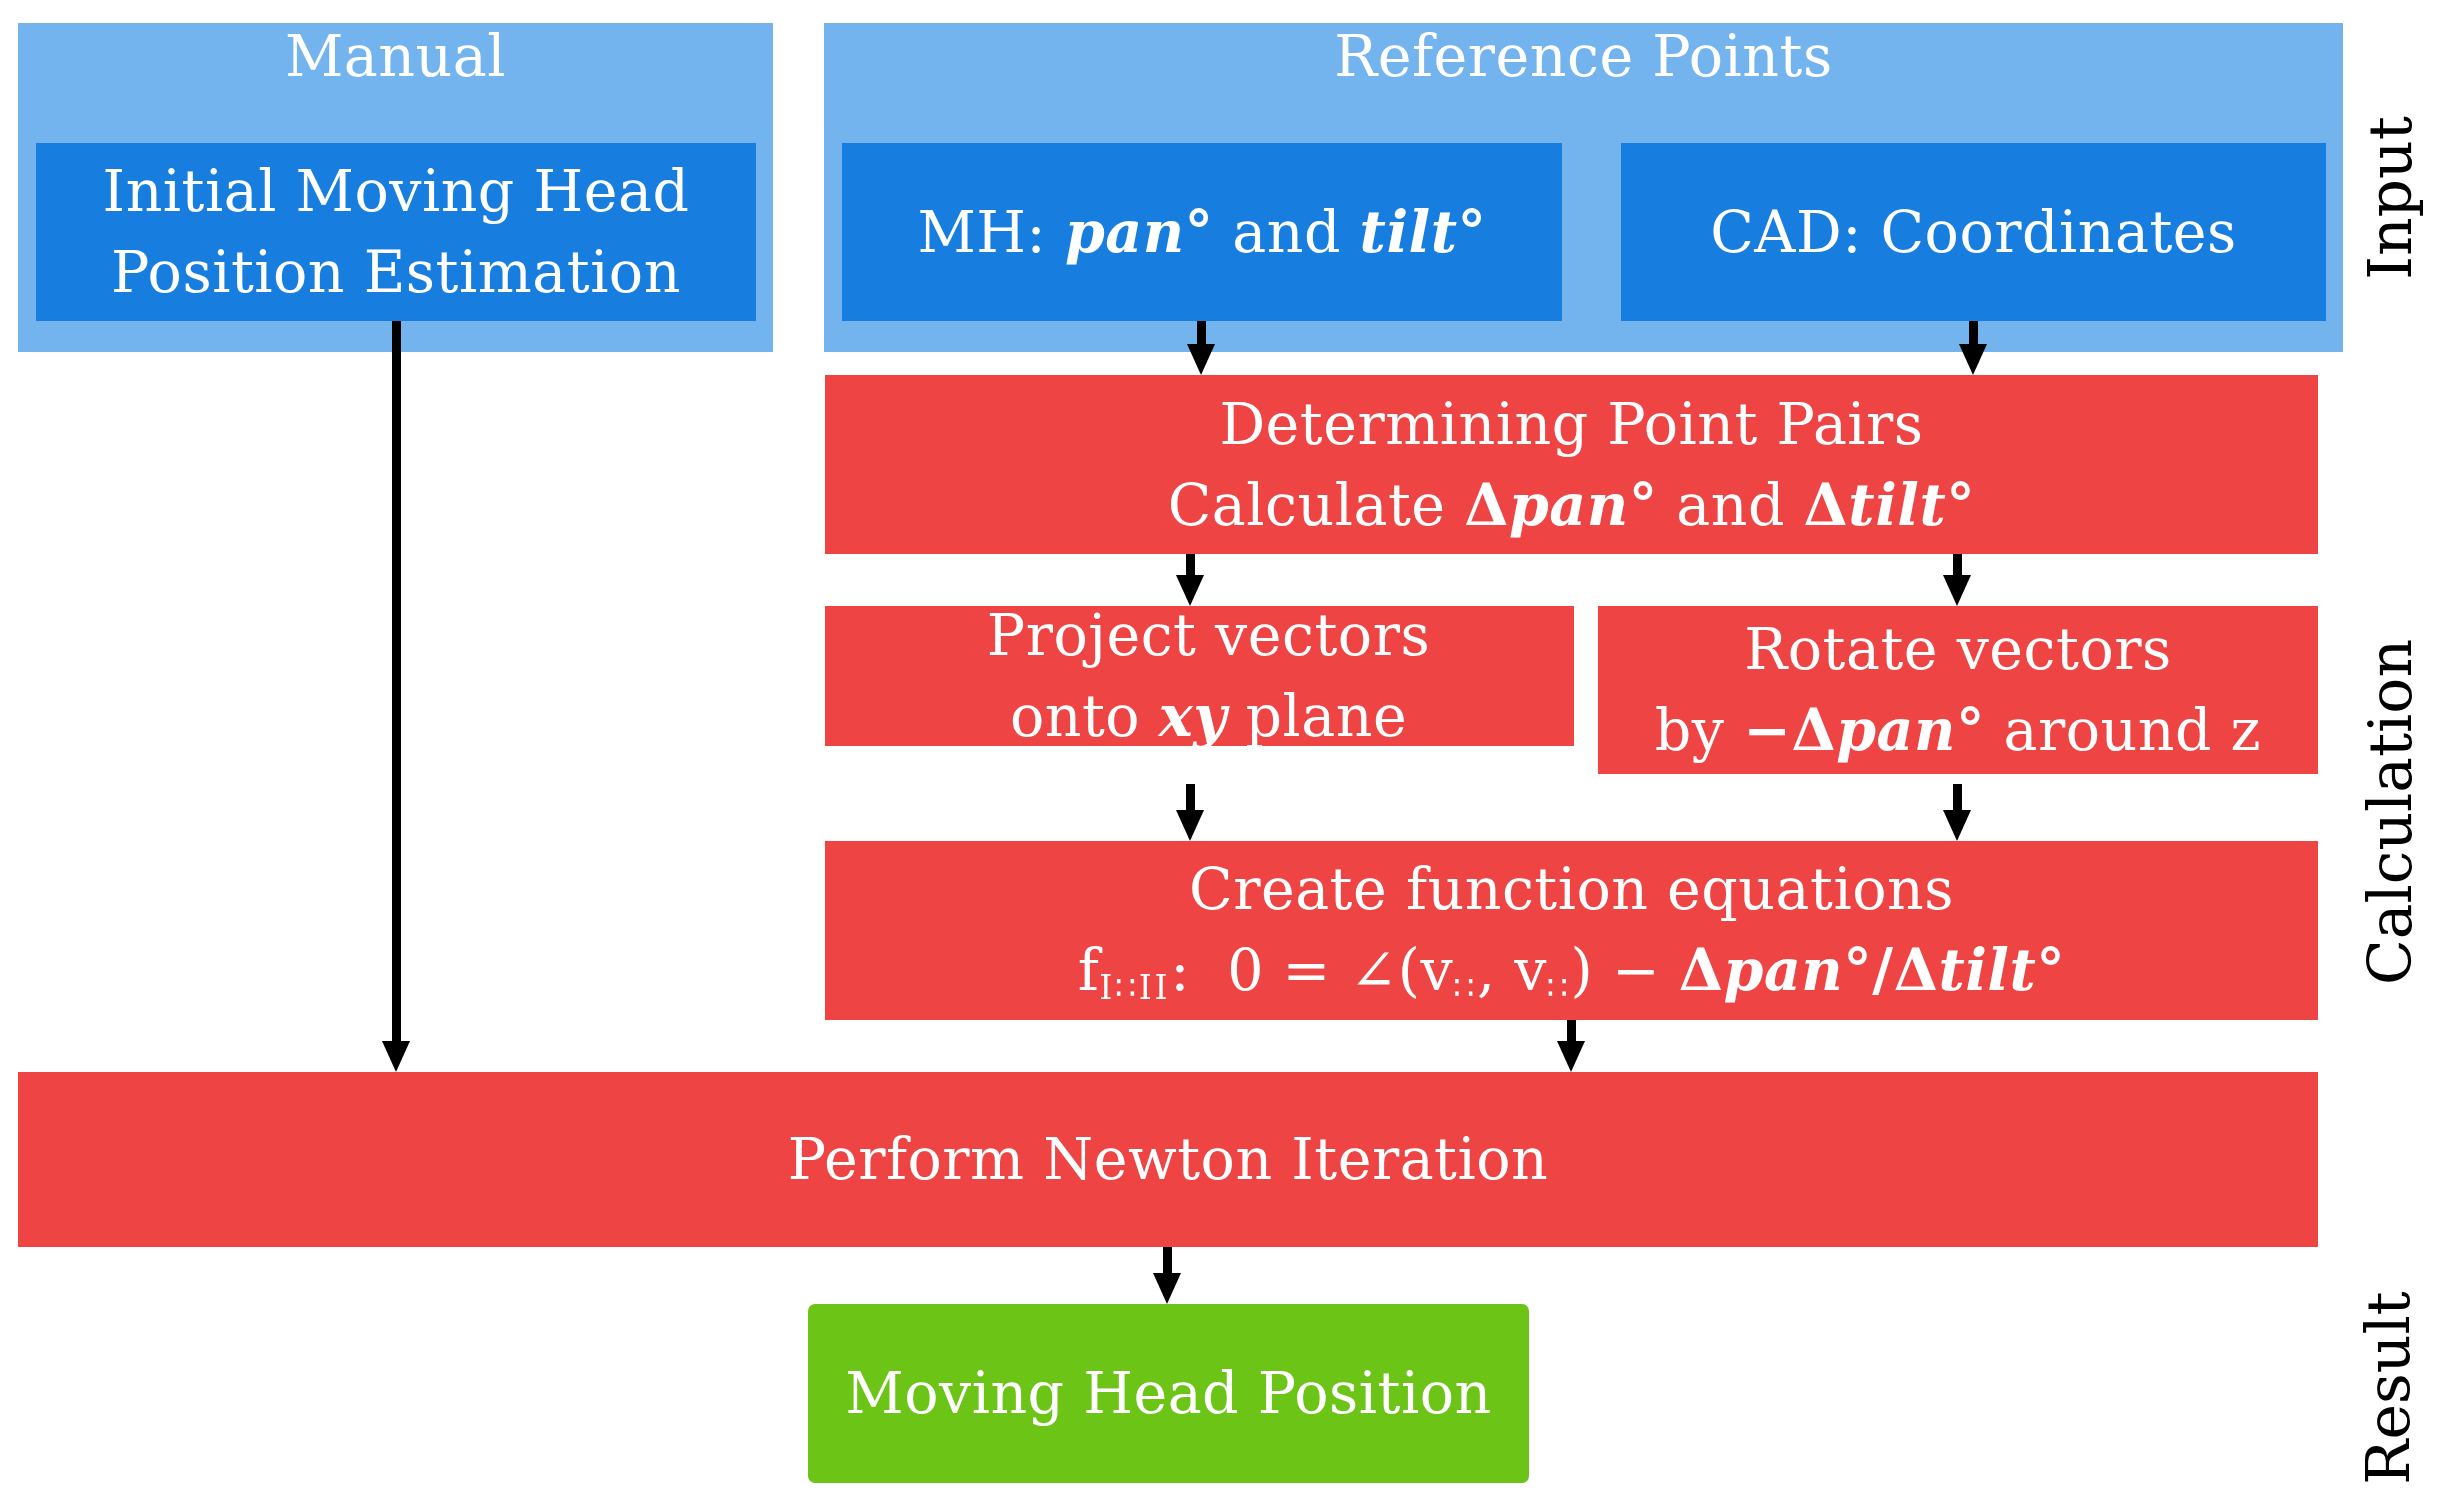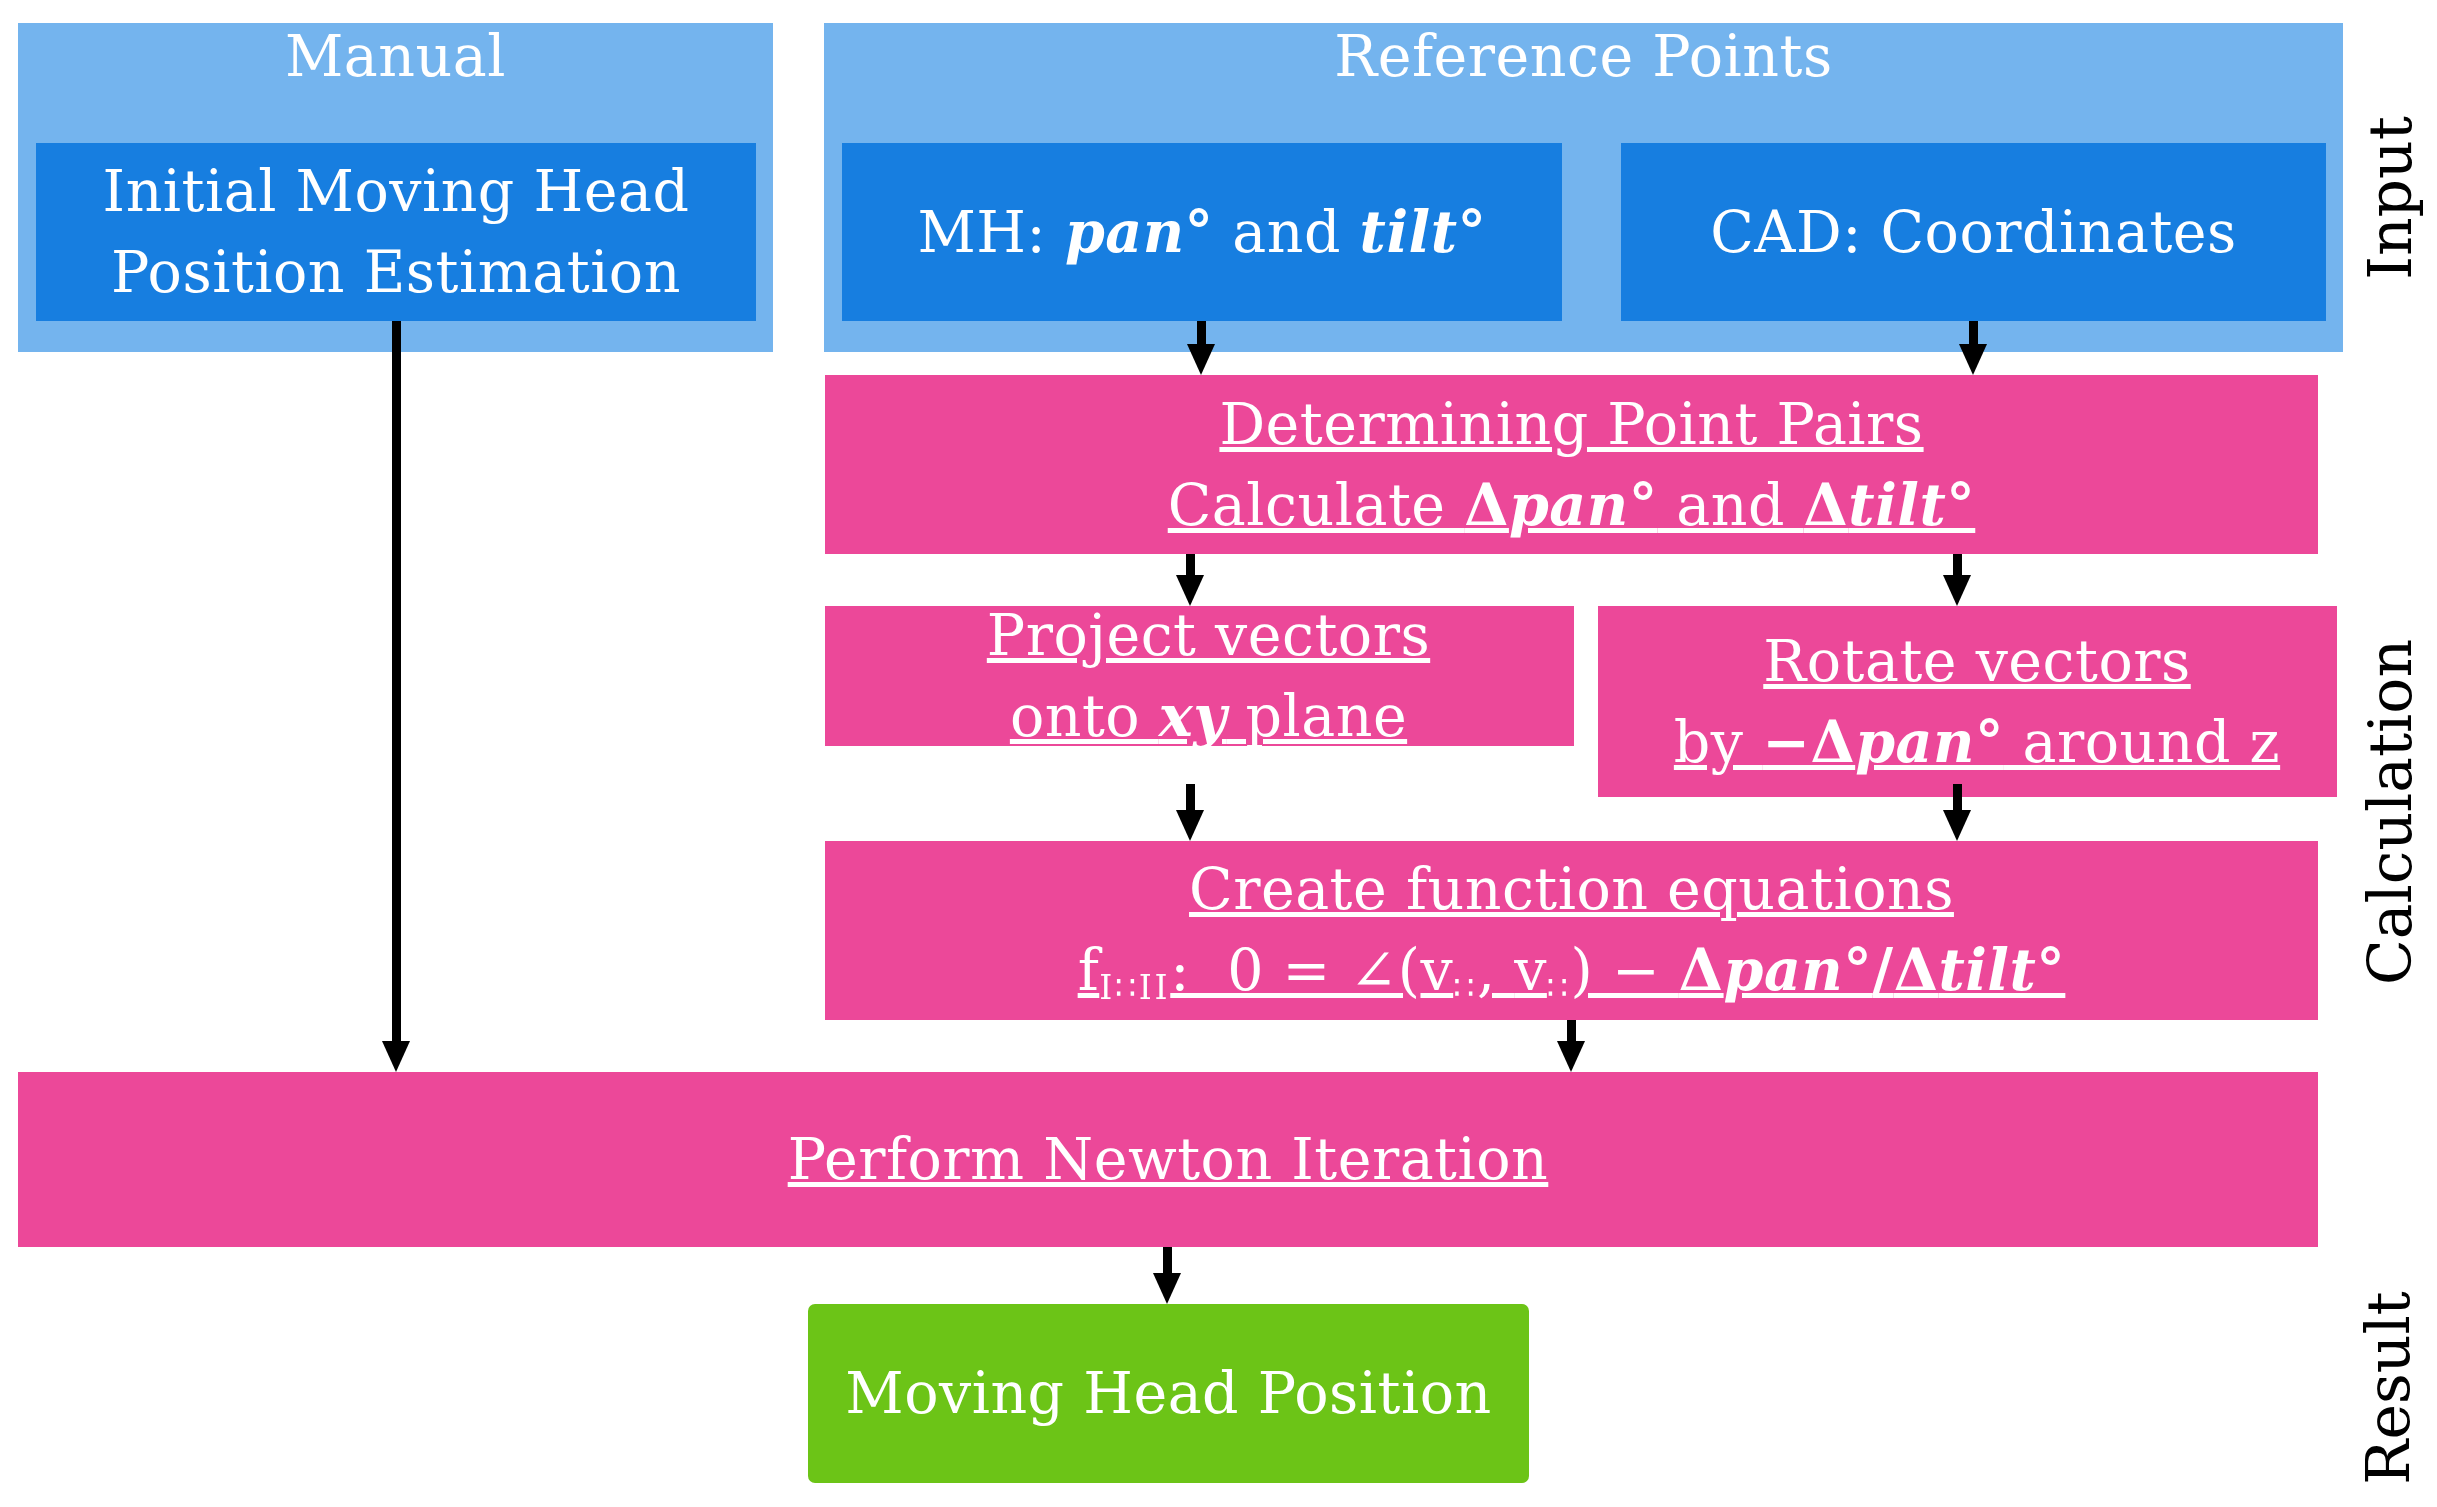--- a/index.html
+++ b/index.html
@@ -19,21 +19,21 @@
     align-items:center;
     justify-content:center;
     text-align:center;
     color:#ffffff;
     font-size:57px;
     line-height:1.42;
     letter-spacing:0.5px;
   }
   .outer{background:#74B4EE;}
   .inner{background:#177EE0;}
-  .gray{background:#ec4899;text-decoration:underline;}
+  .gray{background:#ef4444;}
   .green-box{background:#6CC417;}
   .band-title{
     position:absolute;
     display:flex;
     justify-content:center;
     color:#ffffff;
     font-size:57px;
     letter-spacing:0.5px;
   }
   .b{font-weight:bold;}
@@ -84,21 +84,21 @@
 
   <div class="box gray" style="left:825px;top:375px;width:1493px;height:179px;">
     <span>Determining Point Pairs</span>
     <span><span>Calculate </span><span class="b">Δ</span><span class="bi">pan°</span><span> and </span><span class="b">Δ</span><span class="bi">tilt°</span></span>
   </div>
 
   <div class="box gray" style="left:825px;top:606px;width:731px;height:140px;padding-left:18px;">
     <span>Project vectors</span>
     <span><span>onto </span><span class="bi">xy</span><span> plane</span></span>
   </div>
-  <div class="box gray" style="left:1598px;top:606px;width:720px;height:191px;padding-left:19px;">
+  <div class="box gray" style="left:1598px;top:606px;width:720px;height:168px;">
     <span>Rotate vectors</span>
     <span><span>by </span><span class="b">−Δ</span><span class="bi">pan°</span><span> around z</span></span>
   </div>
 
   <div class="box gray" style="left:825px;top:841px;width:1493px;height:179px;">
     <span>Create function equations</span>
     <span class="eq-line"><span>f</span><span class="sub">I∷II</span><span>:  0 = ∠(</span><span>v</span><span class="sub">∷</span><span>, </span><span>v</span><span class="sub">∷</span><span>) − </span><span class="b">Δ</span><span class="bi">pan°</span><span class="b">/</span><span class="b">Δ</span><span class="bi">tilt°</span></span>
   </div>
 
   <div class="box gray" style="left:18px;top:1072px;width:2300px;height:175px;">

